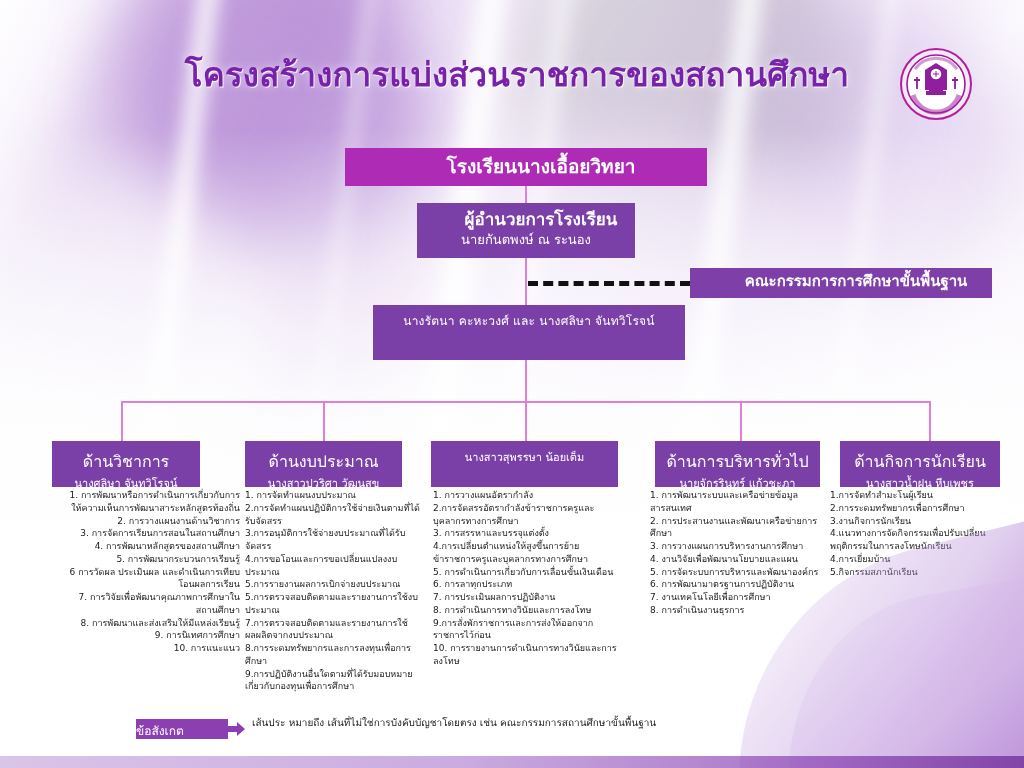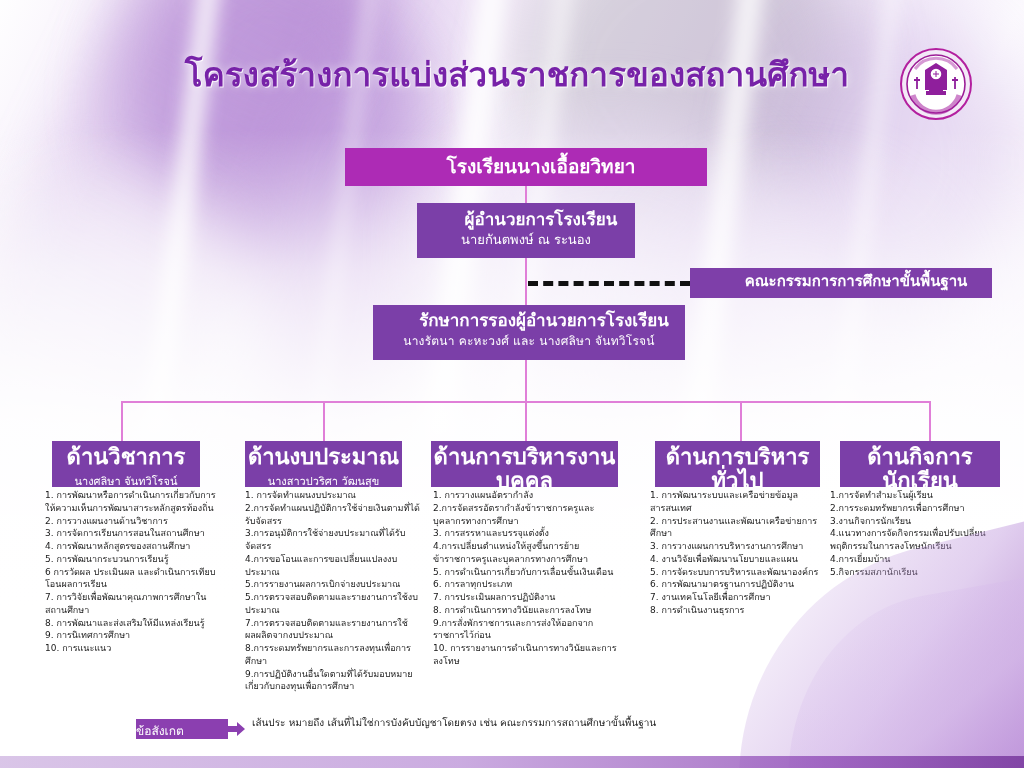--- a/index.html
+++ b/index.html
@@ -216,21 +216,21 @@
   .dept-head {
     position: absolute;
     box-sizing: border-box;
     background: #7b3fa8;
     color: #ffffff;
     text-align: center;
     padding-top: 4px;
     height: 46px;
     overflow: hidden;
   }
-  .dept-head .dh-title { display: block; font-size: 22px; font-weight: bold; line-height: 1.1; }
+  .dept-head .dh-title { display: block; font-size: 16px; font-weight: normal; line-height: 1.1; margin-top: 8px; }
   .dept-head .dh-sub   { display: block; font-size: 11px; margin-top: 3px; }
 
   
   .dept-list {
     position: absolute;
     box-sizing: border-box;
     color: #1a1a1a;
     font-size: 9px;
     line-height: 1.42;
     text-align: left;
@@ -328,50 +328,48 @@
   <div class="box box-director">
     <span class="bx-title">ผู้อำนวยการโรงเรียน</span>
     <span class="bx-sub">นายกันตพงษ์ ณ ระนอง</span>
   </div>
 
   <div class="box box-committee">
     <span class="bx-title">คณะกรรมการการศึกษาขั้นพื้นฐาน</span>
   </div>
 
   <div class="box box-deputy">
-    <span class="bx-title">รักษาการรองผู้อำนวยการโรงเรียน</span>
     <span class="bx-sub">นางรัตนา คะหะวงศ์     และ   นางศลิษา จันทวิโรจน์</span>
   </div>
 
   <div class="dept-head" style="left:52px; top:441px; width:148px;">
     <span class="dh-title">ด้านวิชาการ</span>
     <span class="dh-sub">นางศลิษา จันทวิโรจน์</span>
   </div>
 
   <div class="dept-head" style="left:245px; top:441px; width:157px;">
     <span class="dh-title">ด้านงบประมาณ</span>
     <span class="dh-sub">นางสาวปวริศา วัฒนสุข</span>
   </div>
 
   <div class="dept-head" style="left:431px; top:441px; width:187px;">
-    <span class="dh-title">ด้านการบริหารงานบุคคล</span>
     <span class="dh-sub">นางสาวสุพรรษา น้อยเต็ม</span>
   </div>
 
   <div class="dept-head" style="left:655px; top:441px; width:165px;">
     <span class="dh-title">ด้านการบริหารทั่วไป</span>
     <span class="dh-sub">นายจักรรินทร์ แก้วชะฎา</span>
   </div>
 
   <div class="dept-head" style="left:840px; top:441px; width:160px;">
     <span class="dh-title">ด้านกิจการนักเรียน</span>
     <span class="dh-sub">นางสาวน้ำฝน หีบเพชร</span>
   </div>
 
-  <div class="dept-list" style="left:45px; top:489px; width:188px;">
+  <div class="dept-list" style="left:52px; top:489px; width:188px;text-align:right;">
     <span class="li">1. การพัฒนาหรือการดำเนินการเกี่ยวกับการ</span>
     <span class="li">ให้ความเห็นการพัฒนาสาระหลักสูตรท้องถิ่น</span>
     <span class="li">2. การวางแผนงานด้านวิชาการ</span>
     <span class="li">3. การจัดการเรียนการสอนในสถานศึกษา</span>
     <span class="li">4. การพัฒนาหลักสูตรของสถานศึกษา</span>
     <span class="li">5. การพัฒนากระบวนการเรียนรู้</span>
     <span class="li">6 การวัดผล ประเมินผล และดำเนินการเทียบ</span>
     <span class="li">โอนผลการเรียน</span>
     <span class="li">7. การวิจัยเพื่อพัฒนาคุณภาพการศึกษาใน</span>
     <span class="li">สถานศึกษา</span>

